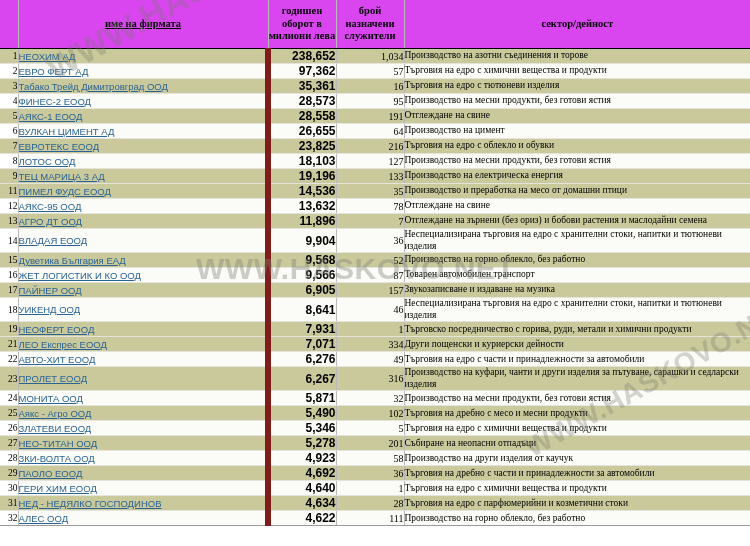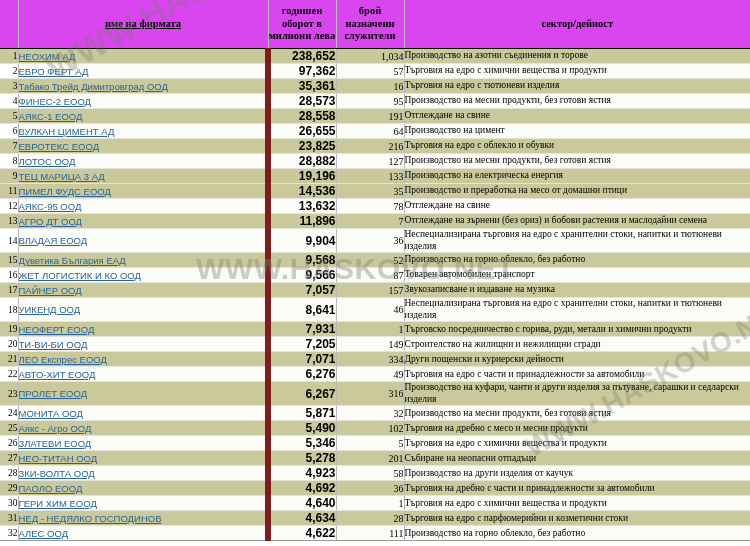--- a/index.html
+++ b/index.html
@@ -223,21 +223,21 @@
         <tr class="odd">
           <td class="num">7</td>
           <td class="name"><span>ЕВРОТЕКС ЕООД</span></td>
           <td class="turn">23,825</td>
           <td class="emp">216</td>
           <td class="sect">Търговия на едро с облекло и обувки</td>
         </tr>
         <tr class="even">
           <td class="num">8</td>
           <td class="name"><span>ЛОТОС ООД</span></td>
-          <td class="turn">28,882</td>
+          <td class="turn">18,103</td>
           <td class="emp">127</td>
           <td class="sect">Производство на месни продукти, без готови ястия</td>
         </tr>
         <tr class="odd">
           <td class="num">9</td>
           <td class="name"><span>ТЕЦ МАРИЦА 3 АД</span></td>
           <td class="turn">19,196</td>
           <td class="emp">133</td>
           <td class="sect">Производство на електрическа енергия</td>
         </tr>
@@ -279,45 +279,38 @@
         <tr class="even">
           <td class="num">16</td>
           <td class="name"><span>ЖЕТ ЛОГИСТИК И КО ООД</span></td>
           <td class="turn">9,566</td>
           <td class="emp">87</td>
           <td class="sect">Товарен автомобилен транспорт</td>
         </tr>
         <tr class="odd">
           <td class="num">17</td>
           <td class="name"><span>ПАЙНЕР ООД</span></td>
-          <td class="turn">7,057</td>
+          <td class="turn">6,905</td>
           <td class="emp">157</td>
           <td class="sect">Звукозаписване и издаване на музика</td>
         </tr>
         <tr class="even tall">
           <td class="num">18</td>
           <td class="name"><span>УИКЕНД ООД</span></td>
           <td class="turn">8,641</td>
           <td class="emp">46</td>
           <td class="sect">Неспециализирана търговия на едро с хранителни стоки, напитки и тютюневи изделия</td>
         </tr>
         <tr class="odd">
           <td class="num">19</td>
           <td class="name"><span>НЕОФЕРТ ЕООД</span></td>
           <td class="turn">7,931</td>
           <td class="emp">1</td>
           <td class="sect">Търговско посредничество с горива, руди, метали и химични продукти</td>
         </tr>
-        <tr class="even">
-          <td class="num">20</td>
-          <td class="name"><span>ТИ-ВИ-БИ ООД</span></td>
-          <td class="turn">7,205</td>
-          <td class="emp">149</td>
-          <td class="sect">Строителство на жилищни и нежилищни сгради</td>
-        </tr>
         <tr class="odd">
           <td class="num">21</td>
           <td class="name"><span>ЛЕО Експрес ЕООД</span></td>
           <td class="turn">7,071</td>
           <td class="emp">334</td>
           <td class="sect">Други пощенски и куриерски дейности</td>
         </tr>
         <tr class="even">
           <td class="num">22</td>
           <td class="name"><span>АВТО-ХИТ ЕООД</span></td>

